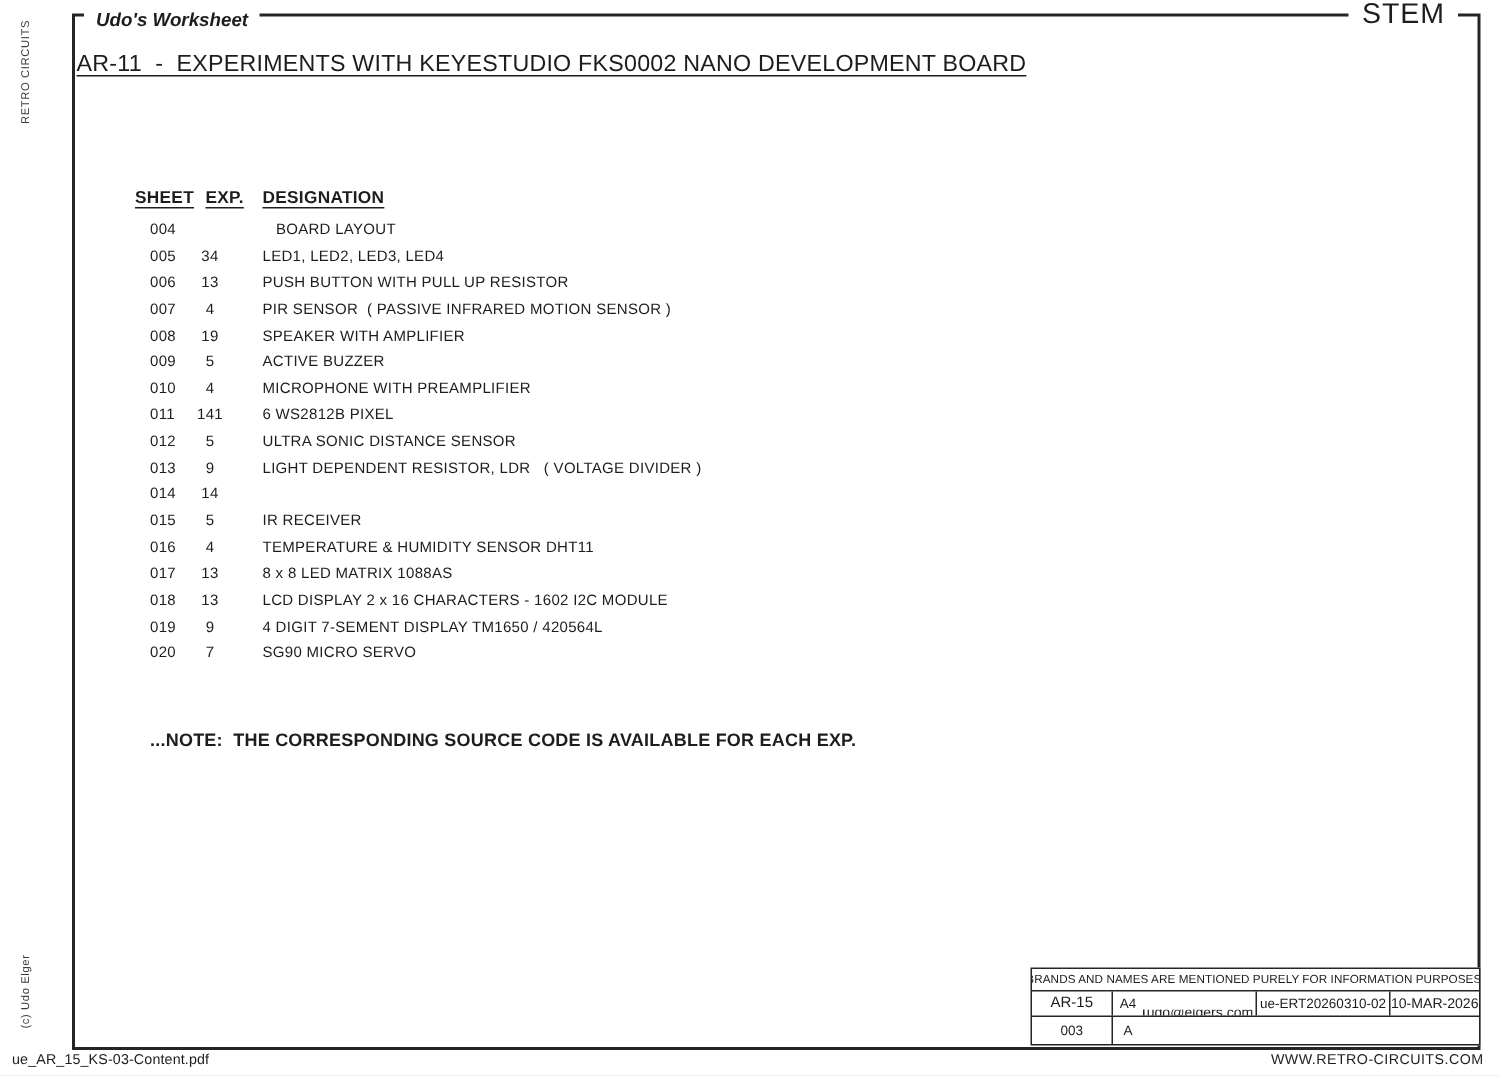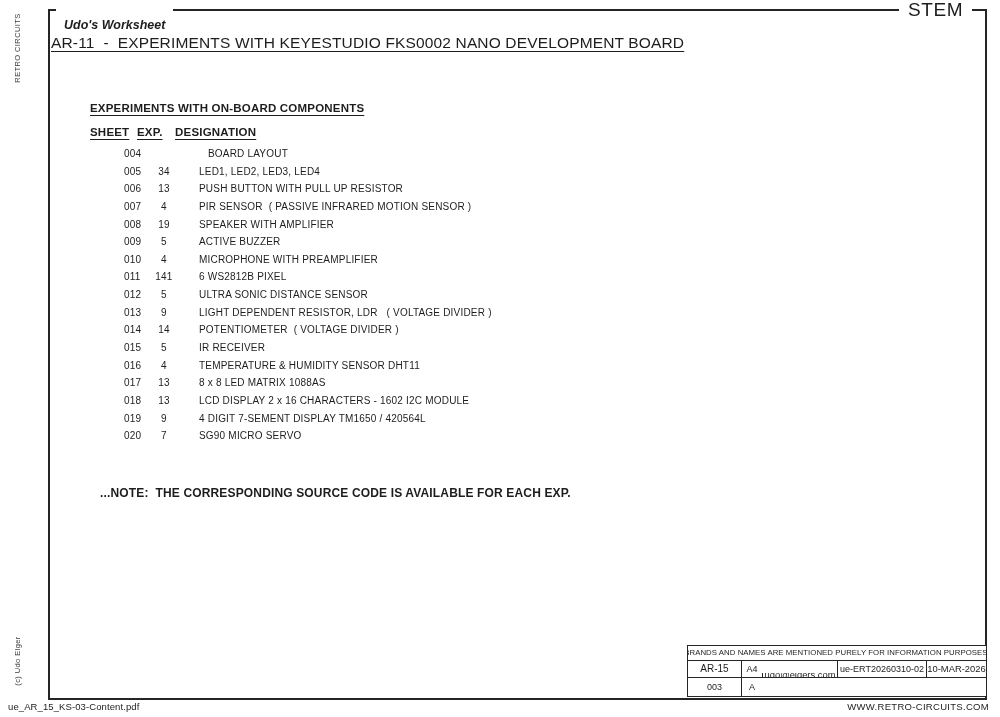--- a/index.html
+++ b/index.html
@@ -6,21 +6,21 @@
   .page {
     position:relative; width:1000px; height:717px; background:#fff;
     font-family:"Liberation Sans", sans-serif; color:#1d1d1d; overflow:hidden;
   }
   
   .frame {
     position:absolute; left:48px; top:9px; width:939px; height:691px;
     border:2.4px solid #252525; box-sizing:border-box;
   }
   .worksheet-label {
-    position:absolute; left:56px; top:1px; background:#fff; padding:16px 8px;
+    position:absolute; left:56px; top:1px; background:#fff; padding:4px 8px;
     font-style:italic; font-weight:bold; font-size:12.5px; line-height:17px; white-space:nowrap;
   }
   .stem-label {
     position:absolute; left:899px; top:-1px; background:#fff; padding:0 9px;
     font-size:19px; line-height:22px; letter-spacing:0.6px; white-space:nowrap;
   }
   .margin-vert {
     position:absolute; font-size:7.5px; letter-spacing:0.4px; color:#3a3a3a;
     white-space:nowrap; transform:translate(-50%,-50%) rotate(-90deg);
   }
@@ -38,21 +38,21 @@
   }
   .col-header {
     position:absolute; top:126px; font-size:11.5px; font-weight:bold;
     text-decoration:underline; text-underline-offset:2.5px; letter-spacing:0.2px;
   }
   .col-header.sheet { left:90px; }
   .col-header.exp { left:137px; }
   .col-header.desig { left:175px; }
 
   .rows { position:absolute; left:48px; top:145px; width:620px; font-size:10px; }
-  .row { position:relative; height:17.65px; line-height:17.65px;margin-left:24px; }
+  .row { position:relative; height:17.65px; line-height:17.65px; }
   .c-sheet { position:absolute; left:52px; letter-spacing:0.2px; }
   .c-exp   { position:absolute; left:74px; width:36px; text-align:center; letter-spacing:0.2px; }
   .c-desig { position:absolute; left:127px; white-space:pre; letter-spacing:0.2px; }
 
   .note {
     position:absolute; left:100px; top:486px; font-size:12px; font-weight:bold;
     white-space:pre; letter-spacing:0.15px;
   }
 
   
@@ -87,21 +87,20 @@
   <div class="margin-vert margin-top-left">RETRO CIRCUITS</div>
   <div class="margin-vert margin-bottom-left">(c) Udo Elger</div>
 
   <div class="frame"></div>
 
   <div class="worksheet-label">Udo's Worksheet</div>
   <div class="stem-label">STEM</div>
 
   <div class="doc-title">AR-11  -  EXPERIMENTS WITH KEYESTUDIO FKS0002 NANO DEVELOPMENT BOARD</div>
 
-  <div class="section-heading">EXPERIMENTS WITH ON-BOARD COMPONENTS</div>
 
   <div class="col-header sheet">SHEET</div>
   <div class="col-header exp">EXP.</div>
   <div class="col-header desig">DESIGNATION</div>
 
   <div class="rows">
     <div class="row">
         <span class="c-sheet">004</span>
         <span class="c-exp"></span>
         <span class="c-desig">   BOARD LAYOUT</span>
@@ -147,21 +146,20 @@
         <span class="c-desig">ULTRA SONIC DISTANCE SENSOR</span>
       </div>
       <div class="row">
         <span class="c-sheet">013</span>
         <span class="c-exp">9</span>
         <span class="c-desig">LIGHT DEPENDENT RESISTOR, LDR   ( VOLTAGE DIVIDER )</span>
       </div>
       <div class="row">
         <span class="c-sheet">014</span>
         <span class="c-exp">14</span>
-        <span class="c-desig">POTENTIOMETER  ( VOLTAGE DIVIDER )</span>
       </div>
       <div class="row">
         <span class="c-sheet">015</span>
         <span class="c-exp">5</span>
         <span class="c-desig">IR RECEIVER</span>
       </div>
       <div class="row">
         <span class="c-sheet">016</span>
         <span class="c-exp">4</span>
         <span class="c-desig">TEMPERATURE &amp; HUMIDITY SENSOR DHT11</span>

